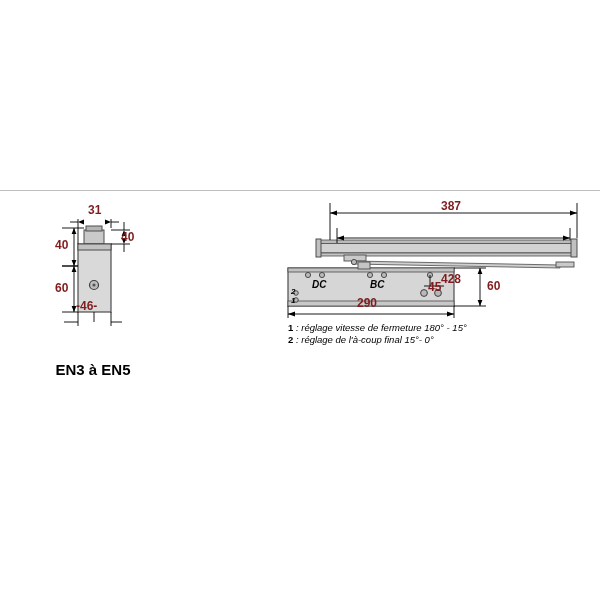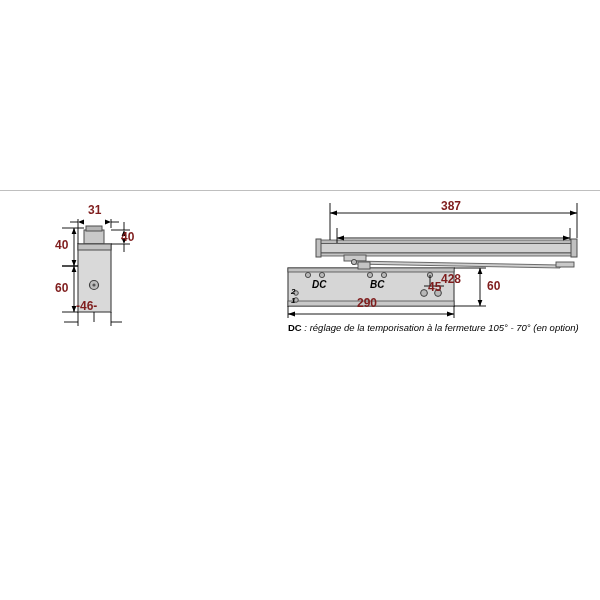--- a/index.html
+++ b/index.html
@@ -223,31 +223,35 @@
     </g>
 
   </svg>
 
   <div class="lbl" style="left:88px; top:204px;">31</div>
   <div class="lbl" style="left:121px; top:231px;">40</div>
   <div class="lbl" style="left:55px; top:239px;">40</div>
   <div class="lbl" style="left:55px; top:282px;">60</div>
   <div class="lbl" style="left:76px; top:300px;">-46-</div>
 
+  <div class="caption" style="left:8px; top:361px; width:170px;">EN3 à EN5</div>
 
   <div class="lbl" style="left:441px; top:200px;">387</div>
   <div class="lbl" style="left:441px; top:225px;margin-top:48px;">428</div>
   <div class="lbl" style="left:357px; top:297px;">290</div>
   <div class="lbl" style="left:487px; top:280px;">60</div>
   <div class="lbl" style="left:428px; top:281px;">45</div>
 
   <div class="mach" style="position:absolute; left:312px; top:279px;">DC</div>
   <div class="mach" style="position:absolute; left:370px; top:279px;">BC</div>
   <div class="mach" style="position:absolute; left:291px; top:287px; font-size:8px;">2</div>
   <div class="mach" style="position:absolute; left:291px; top:296px; font-size:8px;">1</div>
 
   <div class="legend">
     <div class="row">
-      <span class="key">DC</span><span> : réglage de la temporisation à la fermeture 105° - 70° (en option)</span>
+      <span class="key">1</span><span> : réglage vitesse de fermeture 180° - 15°</span>
+    </div>
+    <div class="row">
+      <span class="key">2</span><span> : réglage de l'à-coup final 15°- 0°</span>
     </div>
   </div>
 
 </div>
 
 </body></html>

